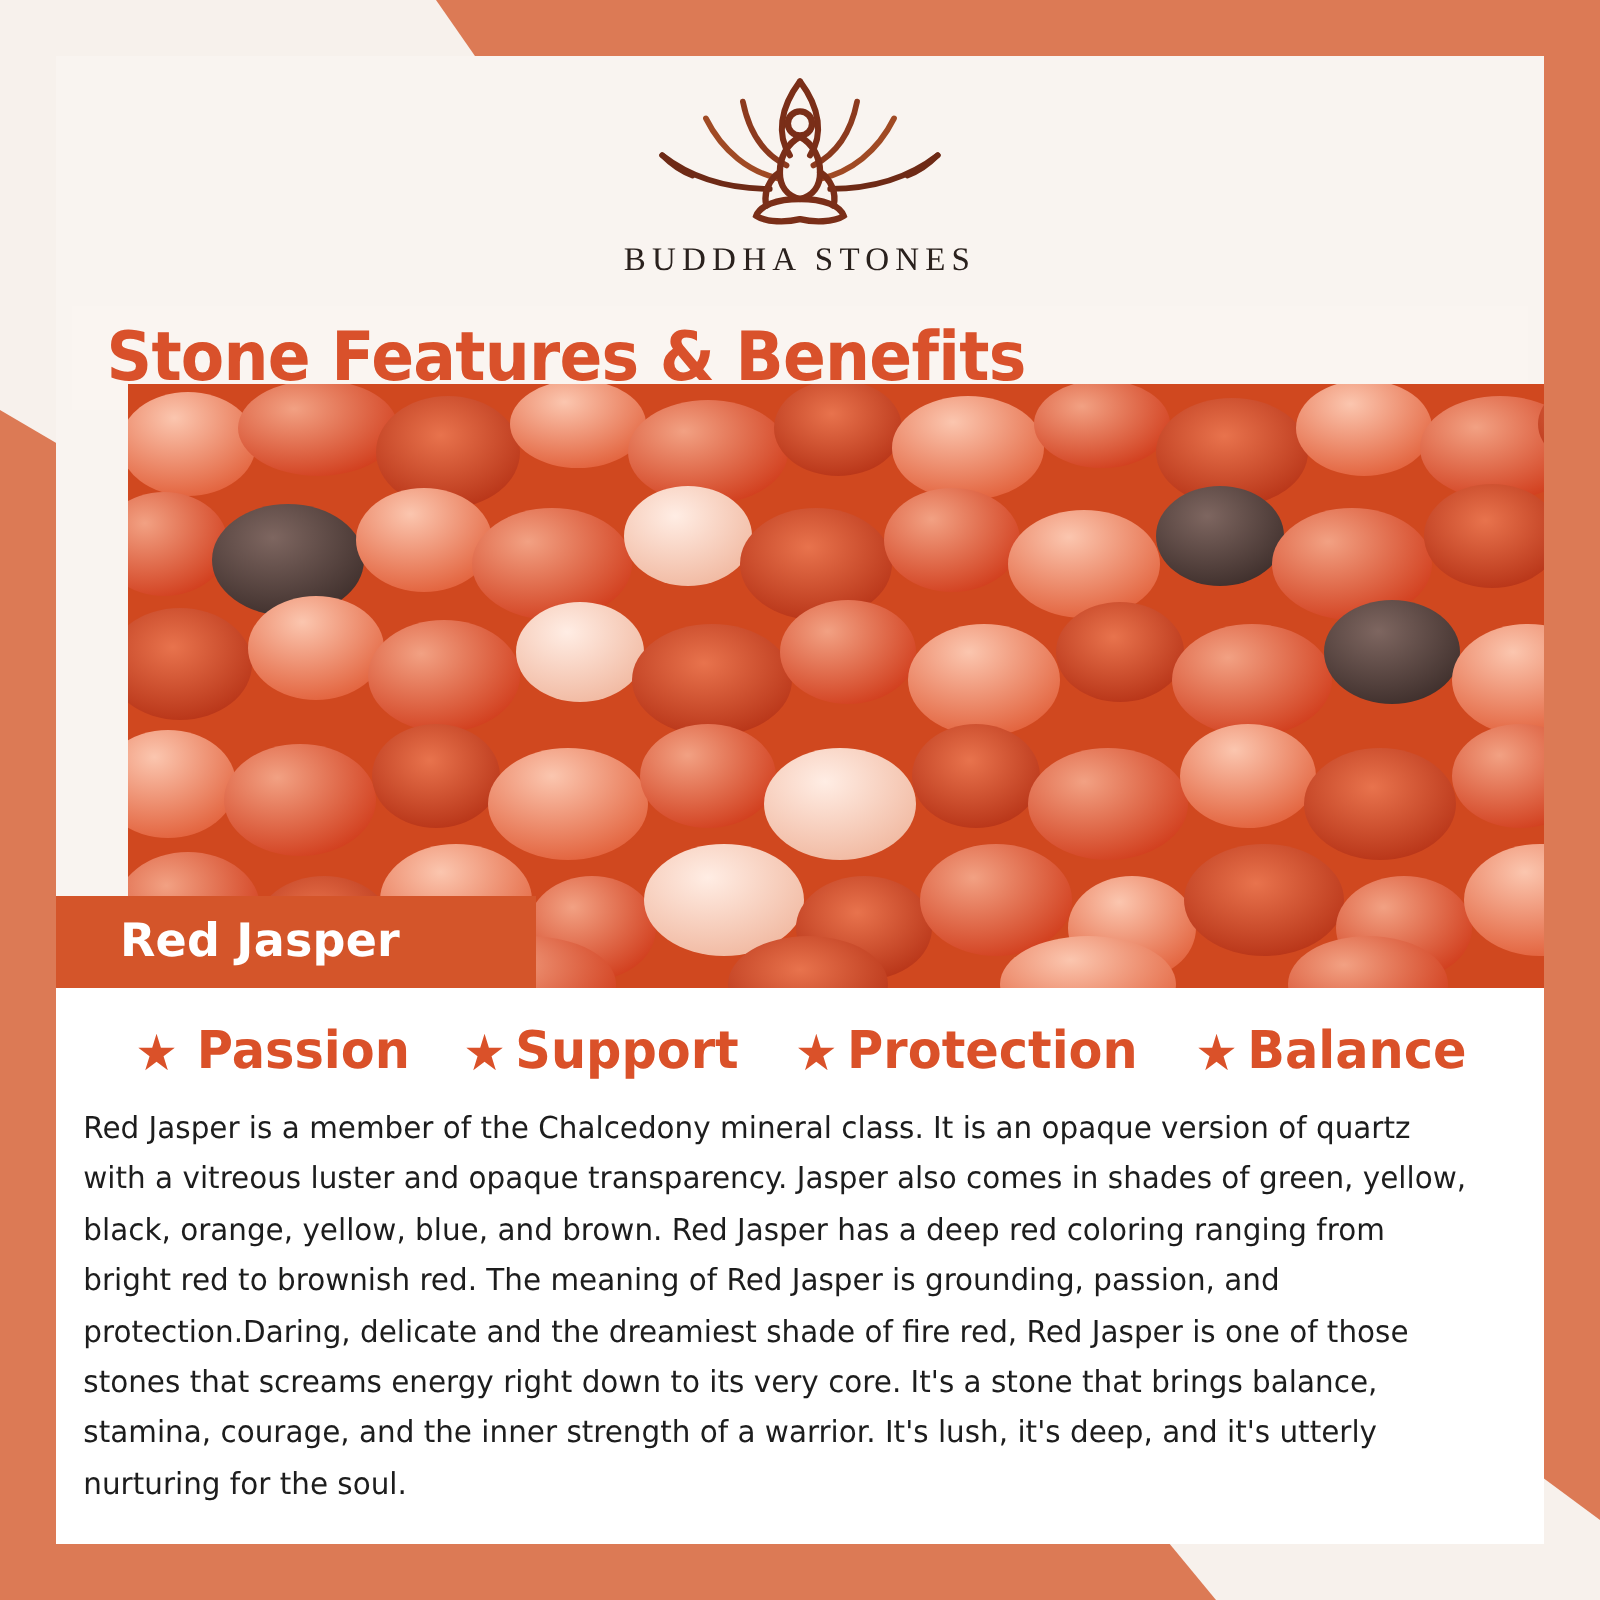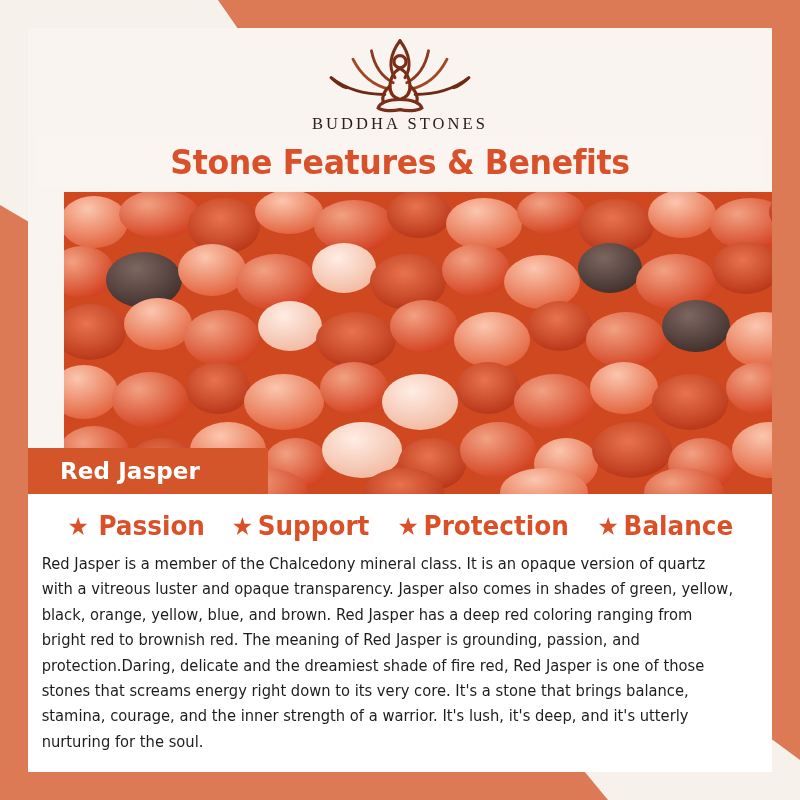--- a/index.html
+++ b/index.html
@@ -42,35 +42,35 @@
   .card{
     position:absolute;left:28px;top:28px;width:744px;height:744px;
     background:#F9F4F0;
     z-index:3;
     overflow:hidden;
   }
 
   
   .logo-wrap{
     position:absolute;left:0;top:0;width:744px;height:112px;
-    display:flex;flex-direction:column;align-items:center;justify-content:flex-start;
+    display:flex;flex-direction:column;align-items:center;justify-content:space-between;
     padding-top:6px;box-sizing:border-box;
   }
   .logo-mark{width:168px;height:78px;display:block;}
   .logo-word{
     font-family:"Liberation Serif", serif;
     font-size:16.5px;letter-spacing:3.1px;color:#2A211D;
     margin-top:2px;font-weight:400;
   }
 
   
   .title-strip{
-    position:absolute;left:8px;top:108px;width:728px;height:52px;
+    position:absolute;left:8px;top:125px;width:728px;height:52px;
     background:#FAF5F1;
-    display:flex;align-items:center;justify-content:center;
+    display:flex;align-items:center;justify-content:flex-start;
   }
   .title-text{
     font-family:"DejaVu Sans", sans-serif;
     font-weight:700;
     font-size:34px;
     color:#D9512B;
     letter-spacing:-0.4px;
     transform:scaleX(0.93);
     white-space:nowrap;
   }

